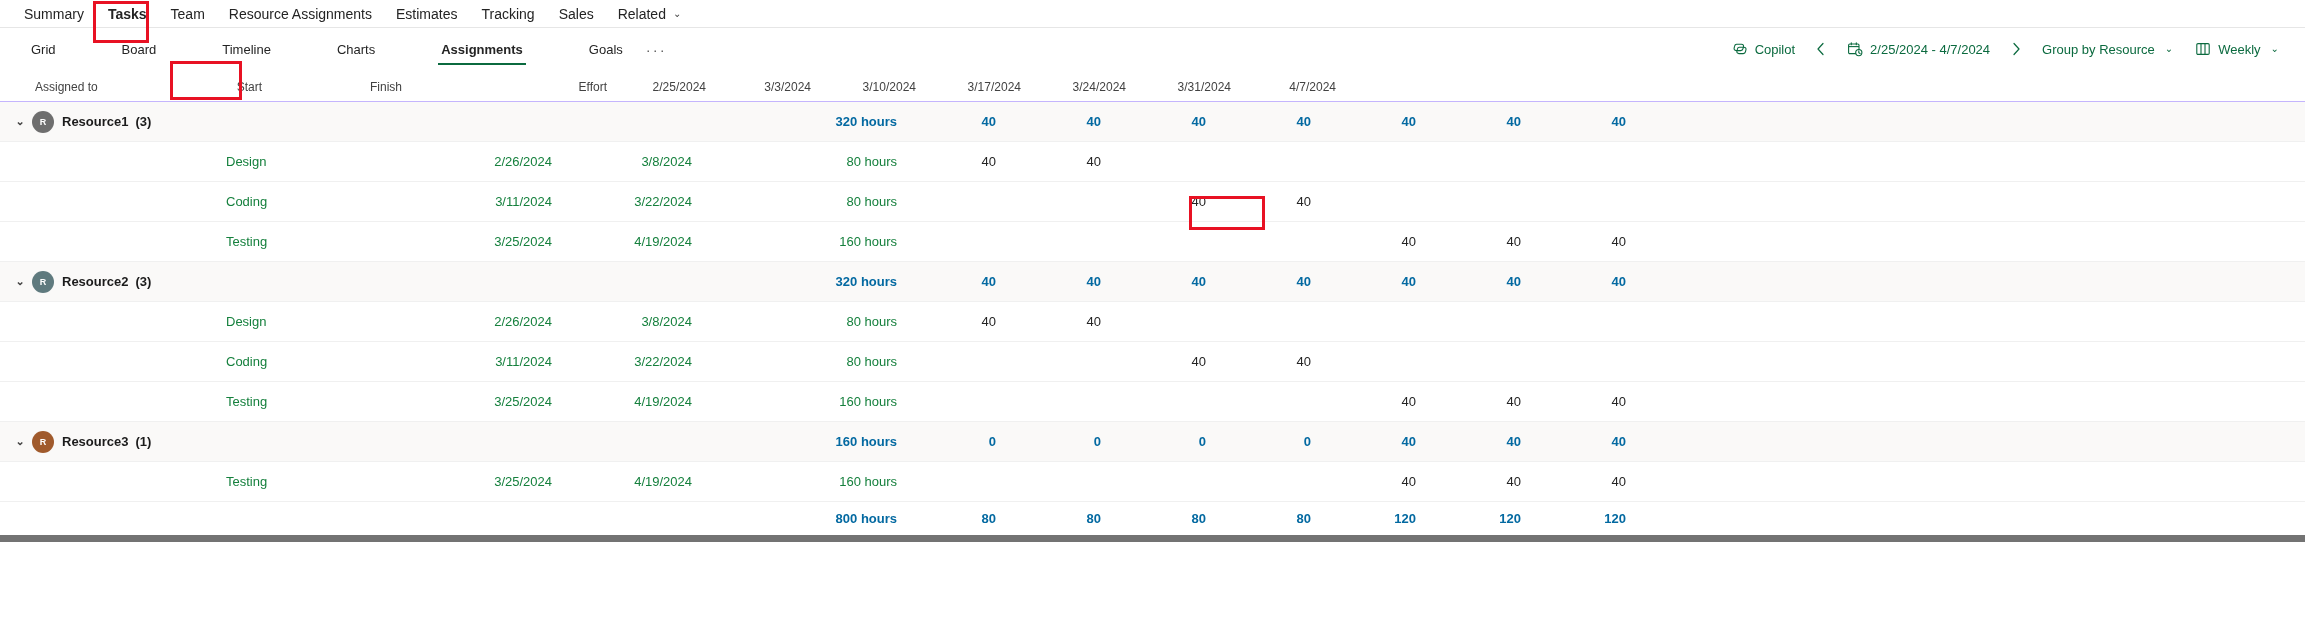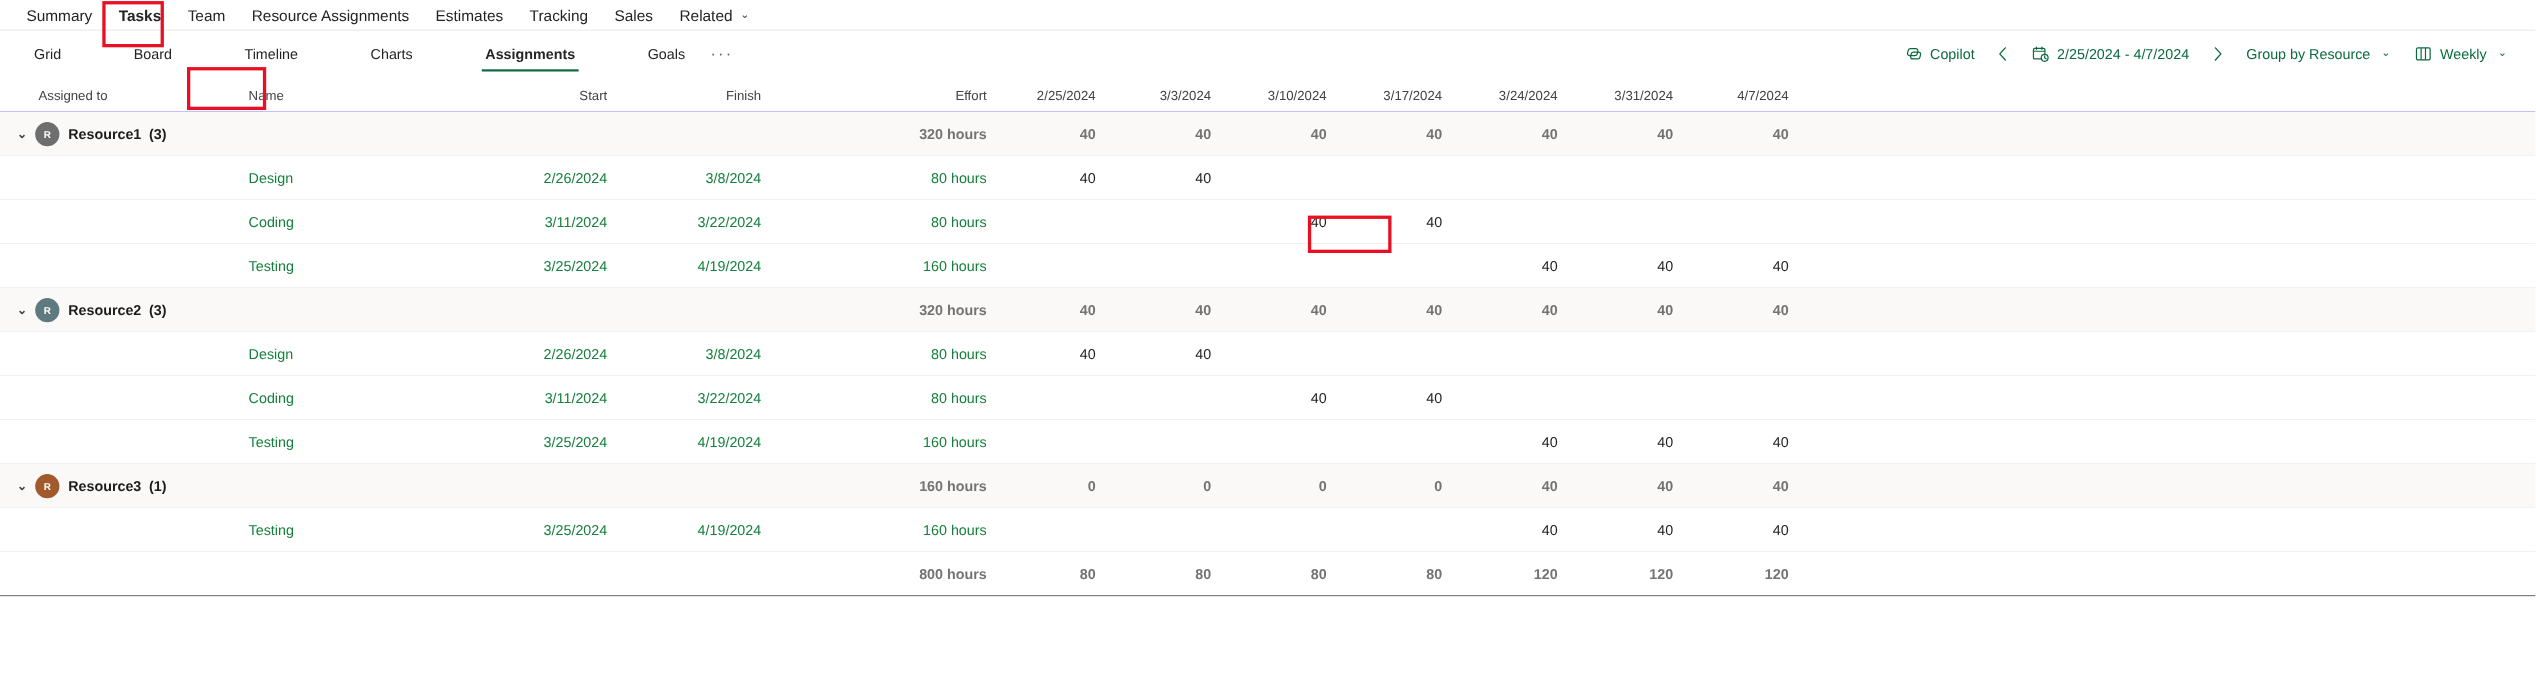--- a/index.html
+++ b/index.html
@@ -160,37 +160,37 @@
     border-bottom: 1px solid #f0f0f0;
     background: #ffffff;
   }
   .row.group {
     background: #faf9f8;
     font-weight: 700;
   }
   .row.total {
     background: #ffffff;
     font-weight: 700;
-    border-bottom: 1px solid #737373;
+    border-bottom: 7px solid #737373;
   }
 
   
   .c-assigned { width: 150px; flex: 0 0 150px; display: flex; align-items: center; padding-left: 8px; }
   .c-name     { width: 290px; flex: 0 0 290px; padding-left: 76px; }
   .c-start    { width: 150px; flex: 0 0 150px; text-align: right; padding-right: 38px; }
   .c-finish   { width: 150px; flex: 0 0 150px; text-align: right; padding-right: 48px; }
   .c-effort   { width: 185px; flex: 0 0 185px; text-align: right; padding-right: 28px; }
   .c-week     { width: 105px; flex: 0 0 105px; text-align: right; padding-right: 34px; }
 
   .grid-header .c-assigned { padding-left: 35px; display:block; }
   .grid-header .c-name { padding-left: 76px; }
 
   .txt { font-size: 13px; color: #242424; }
   .txt-muted { font-size: 13px; color: #15803d; }
-  .row.group .txt, .row.total .txt { font-weight: 700; color: #737373; }
+  .row.group .txt, .row.total .txt { font-weight: 700; color: #0369a1; }
 
   .chevron-cell {
     width: 24px; flex: 0 0 24px;
     display: flex; align-items: center; justify-content: center;
     font-size: 11px; color: #424242;
     cursor: pointer;
   }
   .avatar {
     width: 22px; height: 22px;
     border-radius: 50%;
@@ -316,21 +316,20 @@
       <span class="lbl">Weekly</span>
       <span class="caret-dn">⌄</span>
     </div>
 
   </div>
 </div>
 
 <div class="grid">
   <div class="grid-header" id="grid-header">
       <div class="cell c-assigned">Assigned to</div>
-      <div class="cell c-name">Name</div>
       <div class="cell c-start">Start</div>
       <div class="cell c-finish">Finish</div>
       <div class="cell c-effort">Effort</div>
       <div class="cell c-week">2/25/2024</div>
       <div class="cell c-week">3/3/2024</div>
       <div class="cell c-week">3/10/2024</div>
       <div class="cell c-week">3/17/2024</div>
       <div class="cell c-week">3/24/2024</div>
       <div class="cell c-week">3/31/2024</div>
       <div class="cell c-week">4/7/2024</div>

